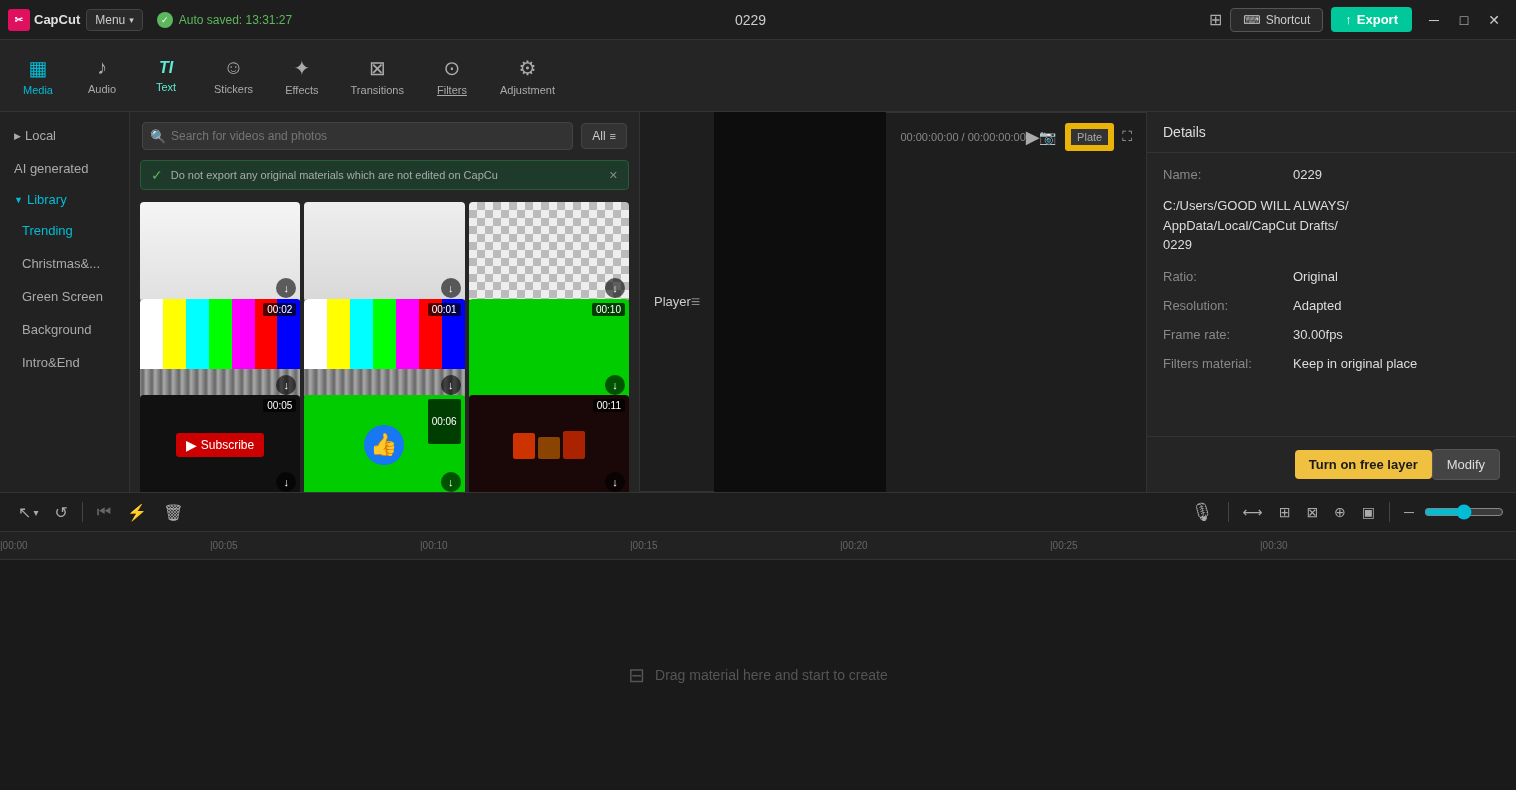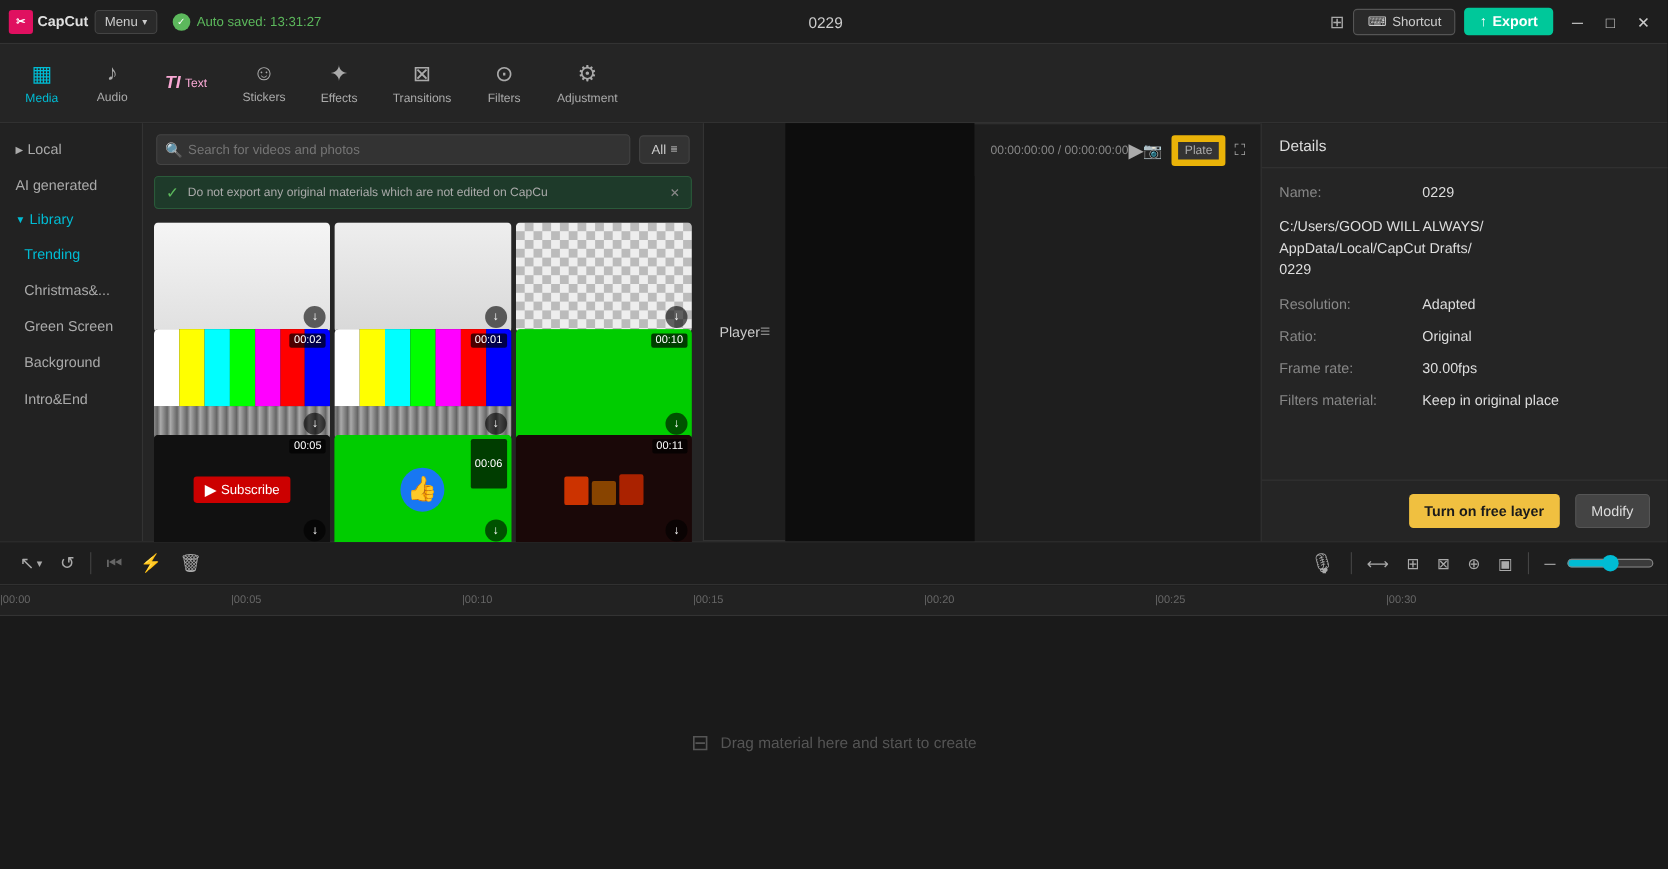--- a/index.html
+++ b/index.html
@@ -44,39 +44,39 @@
 
 <div style="display:flex;align-items:center;background:#252525;height:72px;border-bottom:1px solid #333;padding:0 8px;gap:4px;">
   <div style="display:flex;flex-direction:column;align-items:center;justify-content:center;gap:4px;padding:6px 14px;border-radius:6px;cursor:pointer;color:#00bcd4;min-width:60px;">
     <span style="font-size:20px;">▦</span>
     <span style="font-size:11px;">Media</span>
   </div>
   <div style="display:flex;flex-direction:column;align-items:center;justify-content:center;gap:4px;padding:6px 14px;border-radius:6px;cursor:pointer;color:#aaa;min-width:60px;">
     <span style="font-size:20px;">♪</span>
     <span style="font-size:11px;">Audio</span>
   </div>
-  <div style="display:flex;align-items:center;justify-content:center;gap:4px;padding:6px 14px;border-radius:6px;cursor:pointer;color:#f9a8d4;min-width:60px;">
+  <div style="display:flex;flex-direction:column;align-items:center;justify-content:center;gap:4px;padding:6px 14px;border-radius:6px;cursor:pointer;color:#5eead4;min-width:60px;">
     <span style="font-size:16px;font-weight:bold;font-style:italic;">TI</span>
     <span style="font-size:11px;">Text</span>
   </div>
   <div style="display:flex;flex-direction:column;align-items:center;justify-content:center;gap:4px;padding:6px 14px;border-radius:6px;cursor:pointer;color:#aaa;min-width:60px;">
     <span style="font-size:20px;">☺</span>
     <span style="font-size:11px;">Stickers</span>
   </div>
   <div style="display:flex;flex-direction:column;align-items:center;justify-content:center;gap:4px;padding:6px 14px;border-radius:6px;cursor:pointer;color:#aaa;min-width:60px;">
     <span style="font-size:20px;">✦</span>
     <span style="font-size:11px;">Effects</span>
   </div>
   <div style="display:flex;flex-direction:column;align-items:center;justify-content:center;gap:4px;padding:6px 14px;border-radius:6px;cursor:pointer;color:#aaa;min-width:70px;">
     <span style="font-size:20px;">⊠</span>
     <span style="font-size:11px;">Transitions</span>
   </div>
   <div style="display:flex;flex-direction:column;align-items:center;justify-content:center;gap:4px;padding:6px 14px;border-radius:6px;cursor:pointer;color:#aaa;min-width:60px;">
     <span style="font-size:20px;">⊙</span>
-    <span style="font-size:11px;">Filters</span>
+    <span style="font-size:11px;text-decoration:underline;">Filters</span>
   </div>
   <div style="display:flex;flex-direction:column;align-items:center;justify-content:center;gap:4px;padding:6px 14px;border-radius:6px;cursor:pointer;color:#aaa;min-width:70px;">
     <span style="font-size:20px;">⚙</span>
     <span style="font-size:11px;">Adjustment</span>
   </div>
 </div>
 
 <div style="display:flex;height:380px;">
 
   <div style="width:130px;background:#222;border-right:1px solid #333;padding:8px 0;display:flex;flex-direction:column;gap:2px;">
@@ -228,37 +228,37 @@
     </div>
     <div style="padding:14px 16px;flex:1;">
       <div style="display:flex;margin-bottom:14px;">
         <span style="color:#888;width:130px;flex-shrink:0;font-size:13px;">Name:</span>
         <span style="color:#ddd;font-size:13px;">0229</span>
       </div>
       <div style="display:flex;margin-bottom:14px;">
         <span style="color:#ddd;font-size:13px;line-height:1.5;">C:/Users/GOOD WILL ALWAYS/<br>AppData/Local/CapCut Drafts/<br>0229</span>
       </div>
       <div style="display:flex;margin-bottom:14px;">
+        <span style="color:#888;width:130px;flex-shrink:0;font-size:13px;">Ratio:</span>
+        <span style="color:#ddd;font-size:13px;">Original</span>
+      </div>
+      <div style="display:flex;margin-bottom:14px;">
         <span style="color:#888;width:130px;flex-shrink:0;font-size:13px;">Resolution:</span>
         <span style="color:#ddd;font-size:13px;">Adapted</span>
       </div>
       <div style="display:flex;margin-bottom:14px;">
-        <span style="color:#888;width:130px;flex-shrink:0;font-size:13px;">Ratio:</span>
-        <span style="color:#ddd;font-size:13px;">Original</span>
-      </div>
-      <div style="display:flex;margin-bottom:14px;">
         <span style="color:#888;width:130px;flex-shrink:0;font-size:13px;">Frame rate:</span>
         <span style="color:#ddd;font-size:13px;">30.00fps</span>
       </div>
       <div style="display:flex;margin-bottom:14px;">
         <span style="color:#888;width:130px;flex-shrink:0;font-size:13px;">Filters material:</span>
         <span style="color:#ddd;font-size:13px;">Keep in original place</span>
       </div>
     </div>
-    <div style="padding:12px 16px;border-top:1px solid #333;display:flex;justify-content:flex-end;gap:14px;">
+    <div style="padding:12px 16px;border-top:1px solid #333;display:flex;justify-content:flex-end;gap:0;align-items:center;">
       <button style="background:#f0c040;border:none;border-radius:4px;color:#1a1a1a;padding:7px 14px;cursor:pointer;font-size:13px;font-weight:bold;">
         <span>Turn on free layer</span>
       </button>
       <button style="background:#444;border:1px solid #555;border-radius:4px;color:#ddd;padding:7px 14px;cursor:pointer;font-size:13px;">
         <span>Modify</span>
       </button>
     </div>
   </div>
 </div>
 

